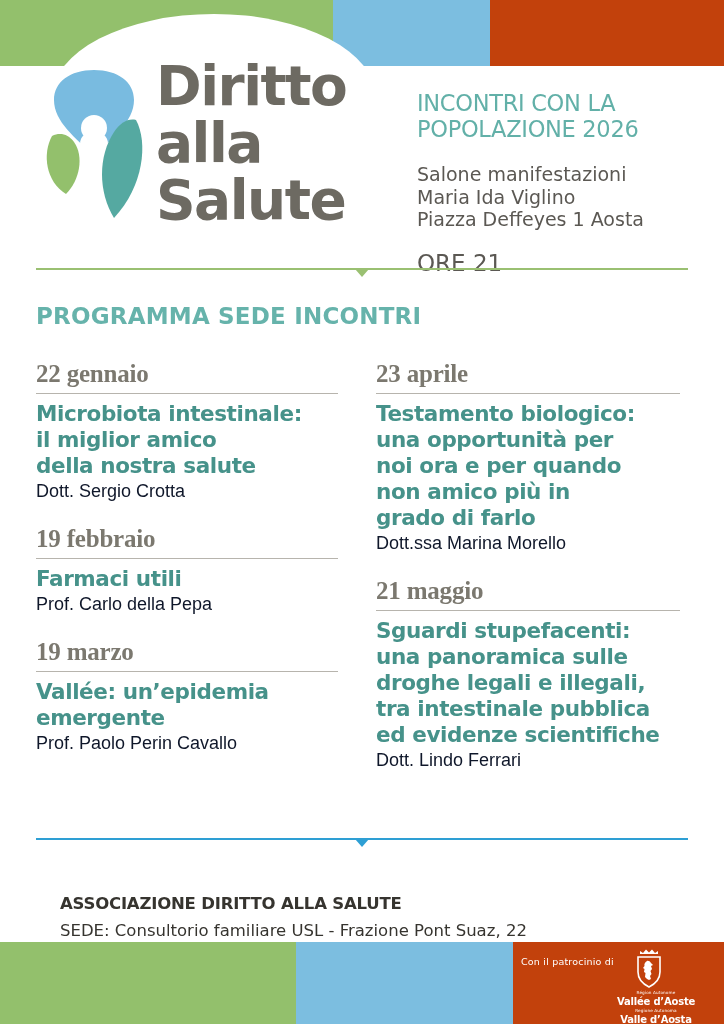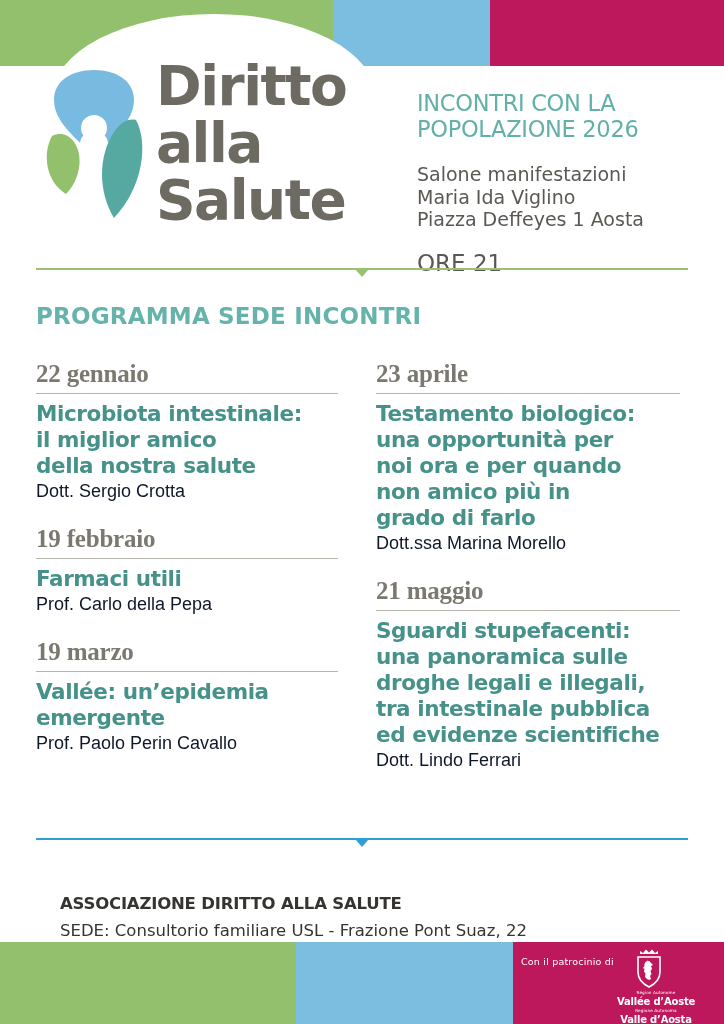--- a/index.html
+++ b/index.html
@@ -25,21 +25,21 @@
   
   .topband {
     position: absolute;
     left: 0; top: 0;
     width: 724px;
     height: 66px;
     display: flex;
   }
   .band-green  { background: #93c06c; }
   .band-blue   { background: #7cbee0; }
-  .band-teal   { background: #be185d; }
+  .band-teal   { background: #c2410c; }
 
   .top-green { width: 333px; height: 100%; }
   .top-blue  { width: 157px; height: 100%; }
   .top-teal  { width: 234px; height: 100%; }
 
   
   .top-ellipse {
     position: absolute;
     left: 52px;
     top: 14px;

